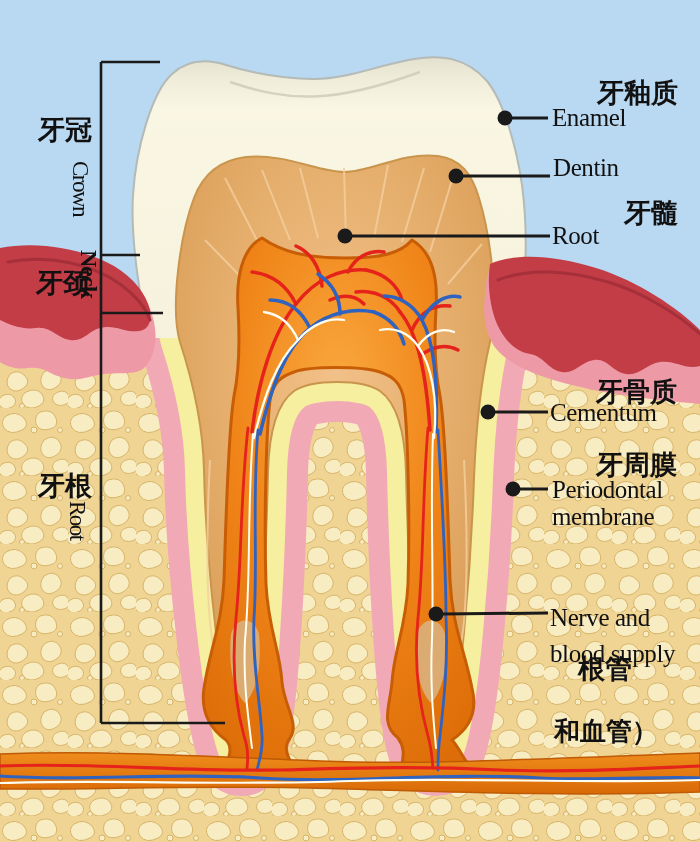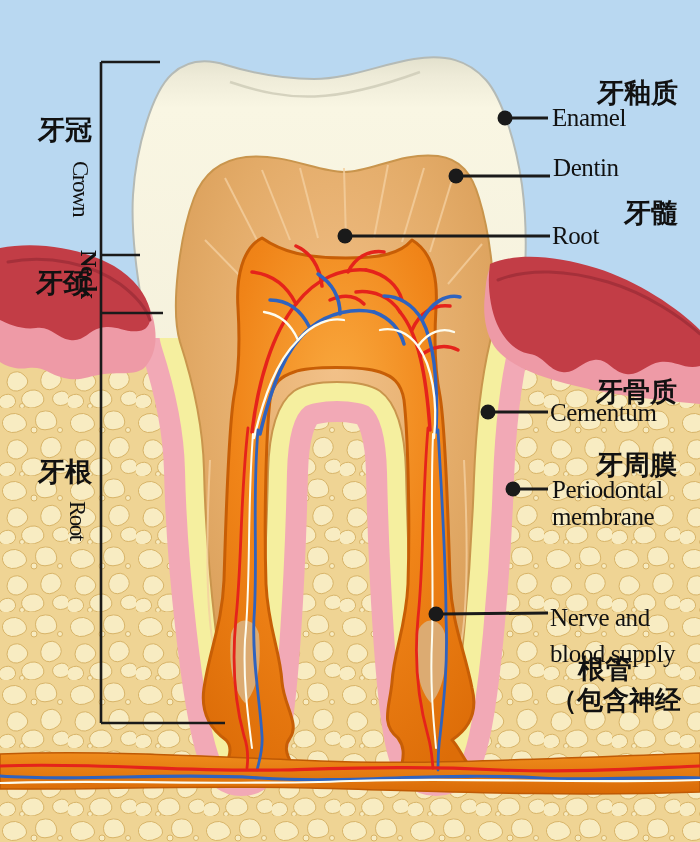--- a/index.html
+++ b/index.html
@@ -24,21 +24,21 @@
   #lbl-perio-zh{left:596px;top:451px}
   #lbl-perio-en{left:552px;top:476px;line-height:27px}
   #lbl-nerve-en{left:550px;top:600px;line-height:36px}
   #lbl-nerve-zh{left:578px;top:655px}
   #lbl-nerve-note1{left:551px;top:687px}
   #lbl-nerve-note2{left:554px;top:718px}
   #lbl-crown-zh{left:38px;top:116px}
   #lbl-crown-en{left:67px;top:161px}
   #lbl-neck-zh{left:36px;top:269px}
   #lbl-neck-en{left:75px;top:250px}
-  #lbl-root-zh{left:38px;top:458px}
+  #lbl-root-zh{left:38px;top:472px}
   #lbl-root-en{left:64px;top:501px}
 </style>
 </head>
 <body>
 
 <div id="stage">
 
 <svg width="700" height="842" viewBox="0 0 700 842">
   <defs>
     <clipPath id="belowGum">
@@ -246,21 +246,21 @@
 <div class="lbl zh" id="lbl-cementum-zh">牙骨质</div>
 <div class="lbl en" id="lbl-cementum-en">Cementum</div>
 
 <div class="lbl en two" id="lbl-perio-en">Periodontal
 membrane</div>
 <div class="lbl zh" id="lbl-perio-zh">牙周膜</div>
 
 <div class="lbl en two" id="lbl-nerve-en">Nerve and
 blood supply</div>
 <div class="lbl zh" id="lbl-nerve-zh">根管</div>
-<div class="lbl zh small" id="lbl-nerve-note1">（包含神经</div>
+<div class="lbl zh small" id="lbl-nerve-note2">和血管）</div>
 
 <div class="lbl zh" id="lbl-crown-zh">牙冠</div>
 <div class="lbl vert" id="lbl-crown-en">Crown</div>
 
 <div class="lbl zh" id="lbl-neck-zh">牙颈</div>
 <div class="lbl vert bold" id="lbl-neck-en">Neck</div>
 
 <div class="lbl zh" id="lbl-root-zh">牙根</div>
 <div class="lbl vert" id="lbl-root-en">Root</div>
 

